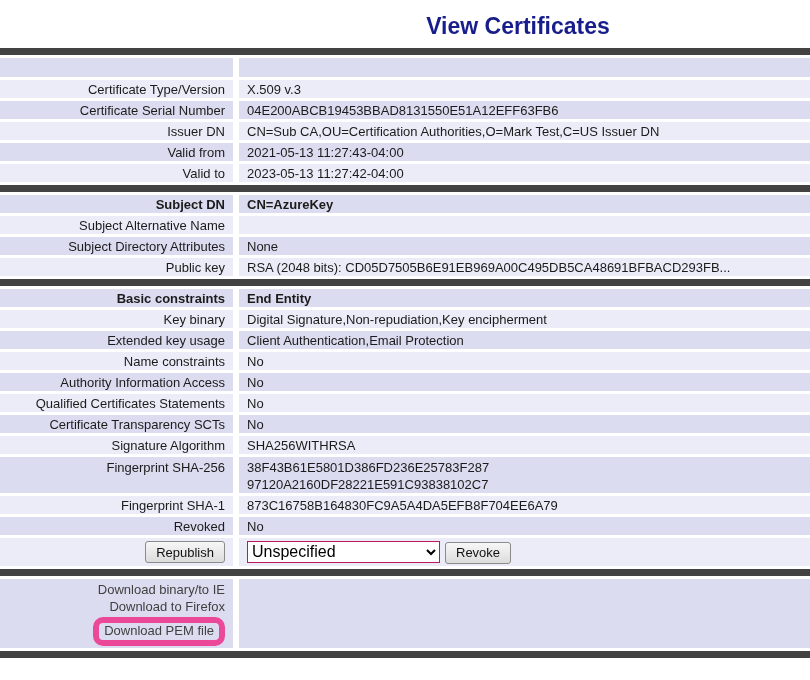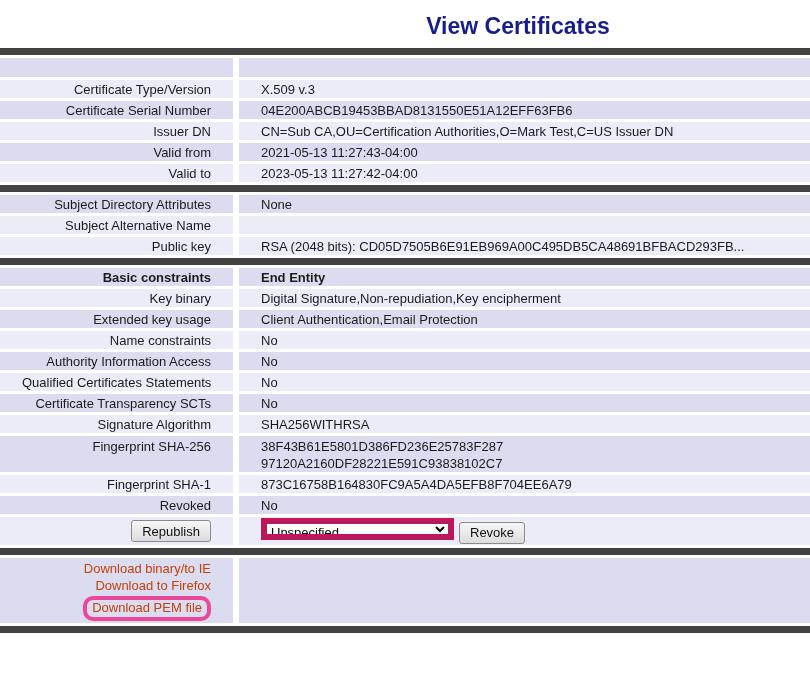--- a/index.html
+++ b/index.html
@@ -13,43 +13,43 @@
     margin-top: 11px; height: 30px; line-height: 30px;
     text-align: center; transform: translateX(113px);
     font-size: 23px; font-weight: bold; color: #171d8b;
   }
   table.cert {
     width: calc(100% + 12px); margin-left: -6px; margin-top: 4px;
     border-collapse: separate; border-spacing: 6px 3px;
     table-layout: fixed;
   }
   col.c-label { width: 233px; }
-  td { padding: 0 22px; height: 18px; vertical-align: middle; overflow: hidden; white-space: nowrap; }
+  td { padding: 0 8px; height: 18px; vertical-align: middle; overflow: hidden; white-space: nowrap; }
   td.lbl { text-align: right; }
   td.val { text-align: left; }
   tr.bar td { background: #424242; height: 7px; padding: 0; }
   .r-d { background: #dcdcf0; }
   .r-l { background: #ececf8; }
   .b { font-weight: bold; }
   td.h-empty { height: 19px; }
   td.h-fp { height: 20px; line-height: 17px; white-space: normal; }
   td.h-dl { height: 52px; padding-top: 2px; padding-bottom: 2px; vertical-align: top; }
   td.btn-cell { height: 28px; }
-  a.lnk { color: #c2410c; text-decoration: none; cursor: pointer; }
+  a.lnk { color: #404040; text-decoration: none; cursor: pointer; }
   .dl-cell a { display: block; line-height: 16px; margin: 1px 0; }
-  .pem-wrap { display: inline-block; border: 4px solid #ec4899; border-radius: 10px; padding: 0 5px 1px 5px; margin-top: 1px; }
+  .pem-wrap { display: inline-block; border: 6px solid #ec4899; border-radius: 10px; padding: 0 5px 1px 5px; margin-top: 1px; }
   button.btn {
     font-family: inherit; font-size: 13px; color: #111111;
     background: linear-gradient(#f7f7f7, #dcdcdc);
     border: 1px solid #8b8b8b; border-radius: 3px;
     height: 22px; padding: 0 10px; cursor: pointer;
   }
   select.sel {
-    font-family: inherit; font-size: 13px; height: 22px; width: 193px;
-    margin-right: 5px; background: #ffffff; border: 6px solid #be185d;
+    font-family: inherit; font-size: 16px; height: 22px; width: 193px;
+    margin-right: 5px; background: #ffffff; border: 1px solid #be185d;
   }
 </style>
 </head>
 <body>
 
 <div class="page-title">View Certificates</div>
 
 <table class="cert">
   <colgroup>
       <col class="c-label">
@@ -85,26 +85,30 @@
   <tr>
     <td class="lbl r-l">Valid to</td>
     <td class="val r-l">2023-05-13 11:27:42-04:00</td>
   </tr>
 
   <tr class="bar">
         <td colspan="2"></td>
       </tr>
 
   <tr>
-    <td class="lbl r-d">Subject Directory Attributes</td>
-    <td class="val r-d">None</td>
+    <td class="lbl r-d b">Subject DN</td>
+    <td class="val r-d b">CN=AzureKey</td>
   </tr>
   <tr>
     <td class="lbl r-l">Subject Alternative Name</td>
     <td class="val r-l"></td>
+  </tr>
+  <tr>
+    <td class="lbl r-d">Subject Directory Attributes</td>
+    <td class="val r-d">None</td>
   </tr>
   <tr>
     <td class="lbl r-l">Public key</td>
     <td class="val r-l">RSA (2048 bits): CD05D7505B6E91EB969A00C495DB5CA48691BFBACD293FB...</td>
   </tr>
 
   <tr class="bar">
         <td colspan="2"></td>
       </tr>
 

